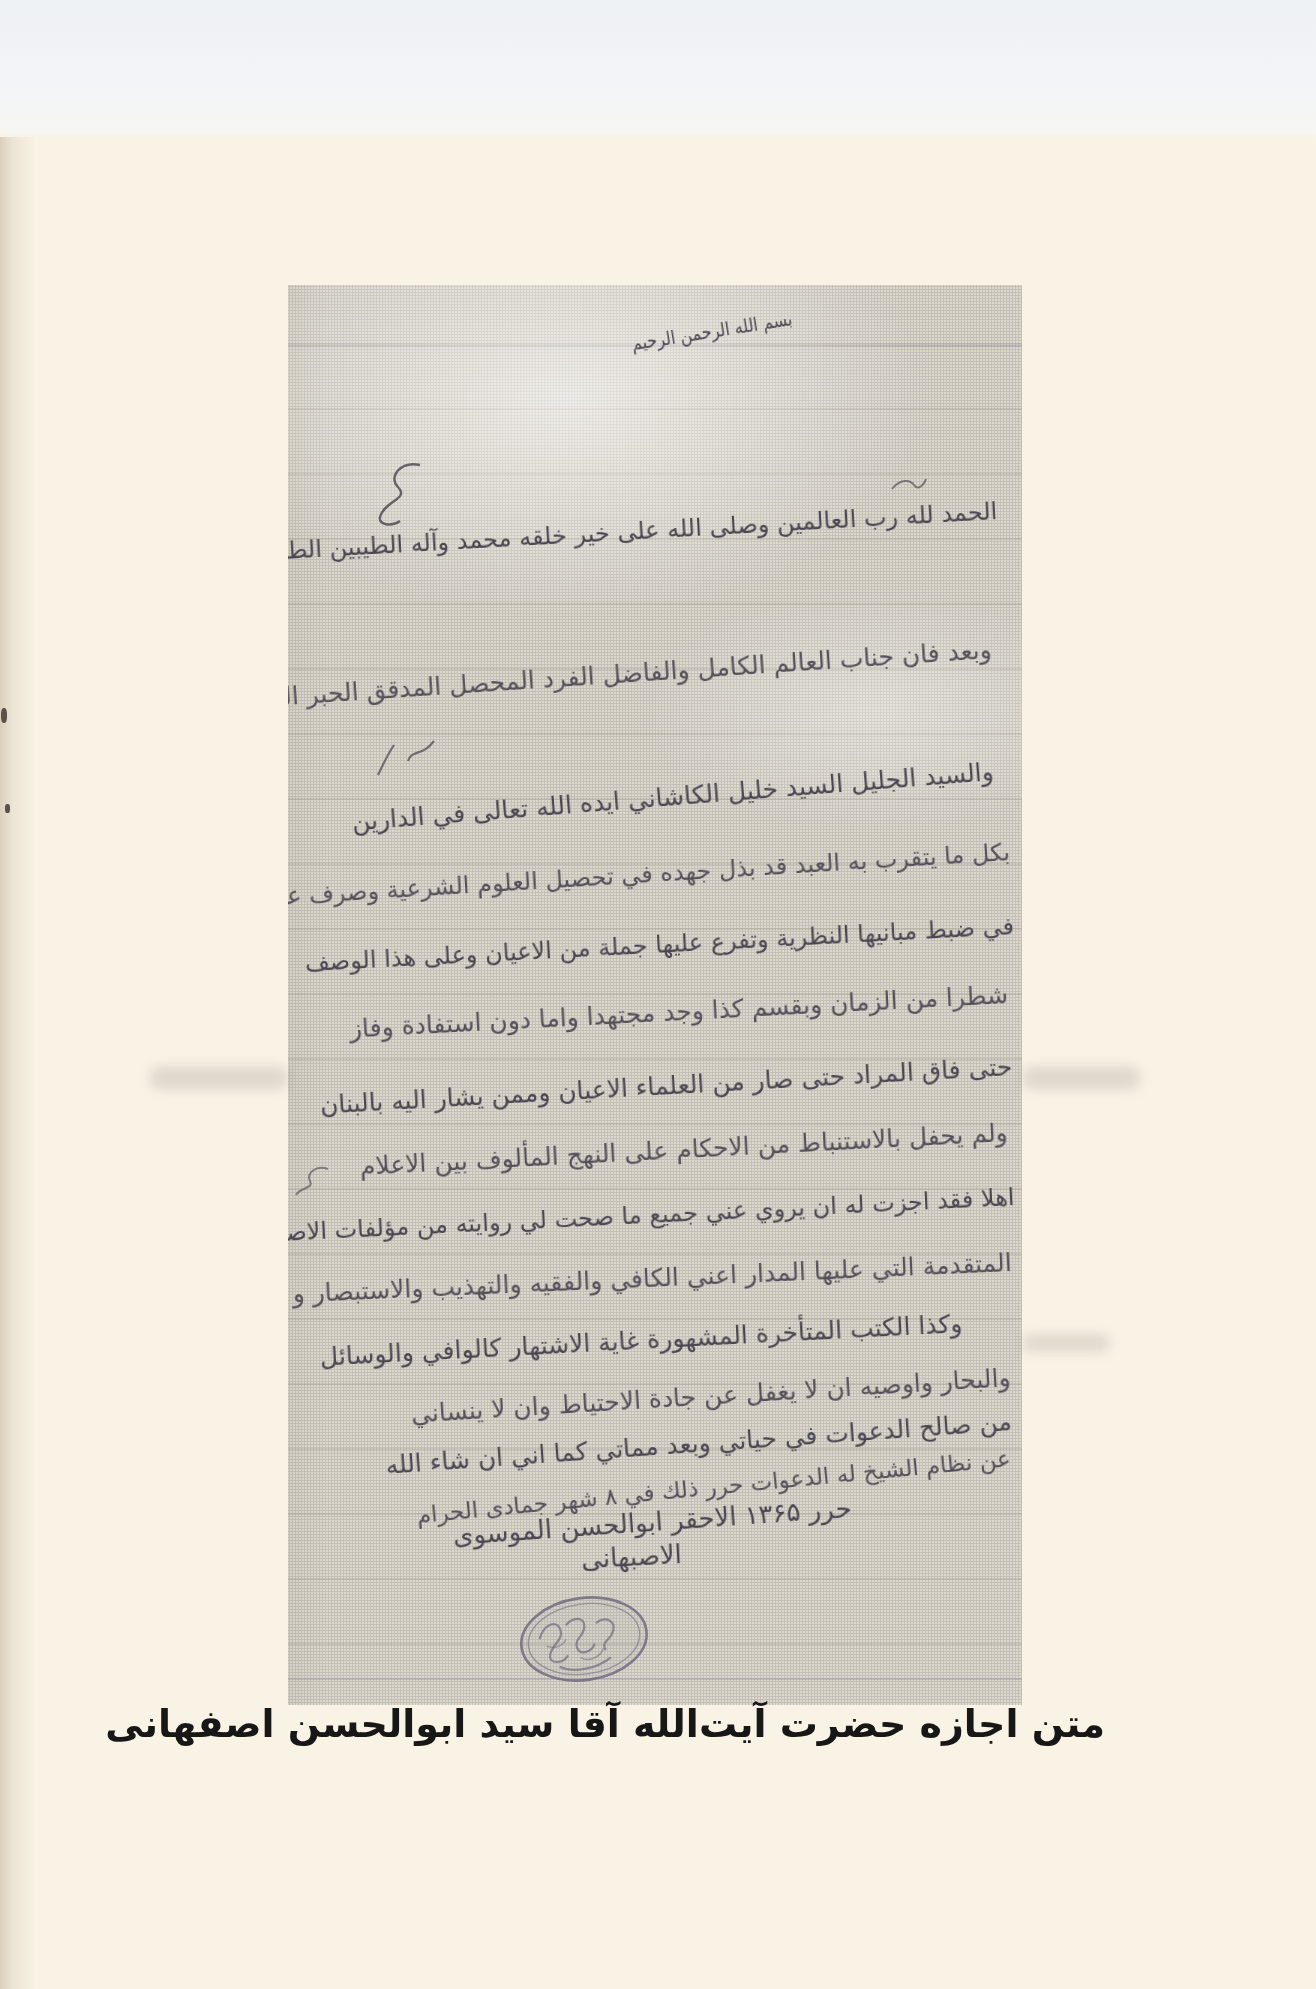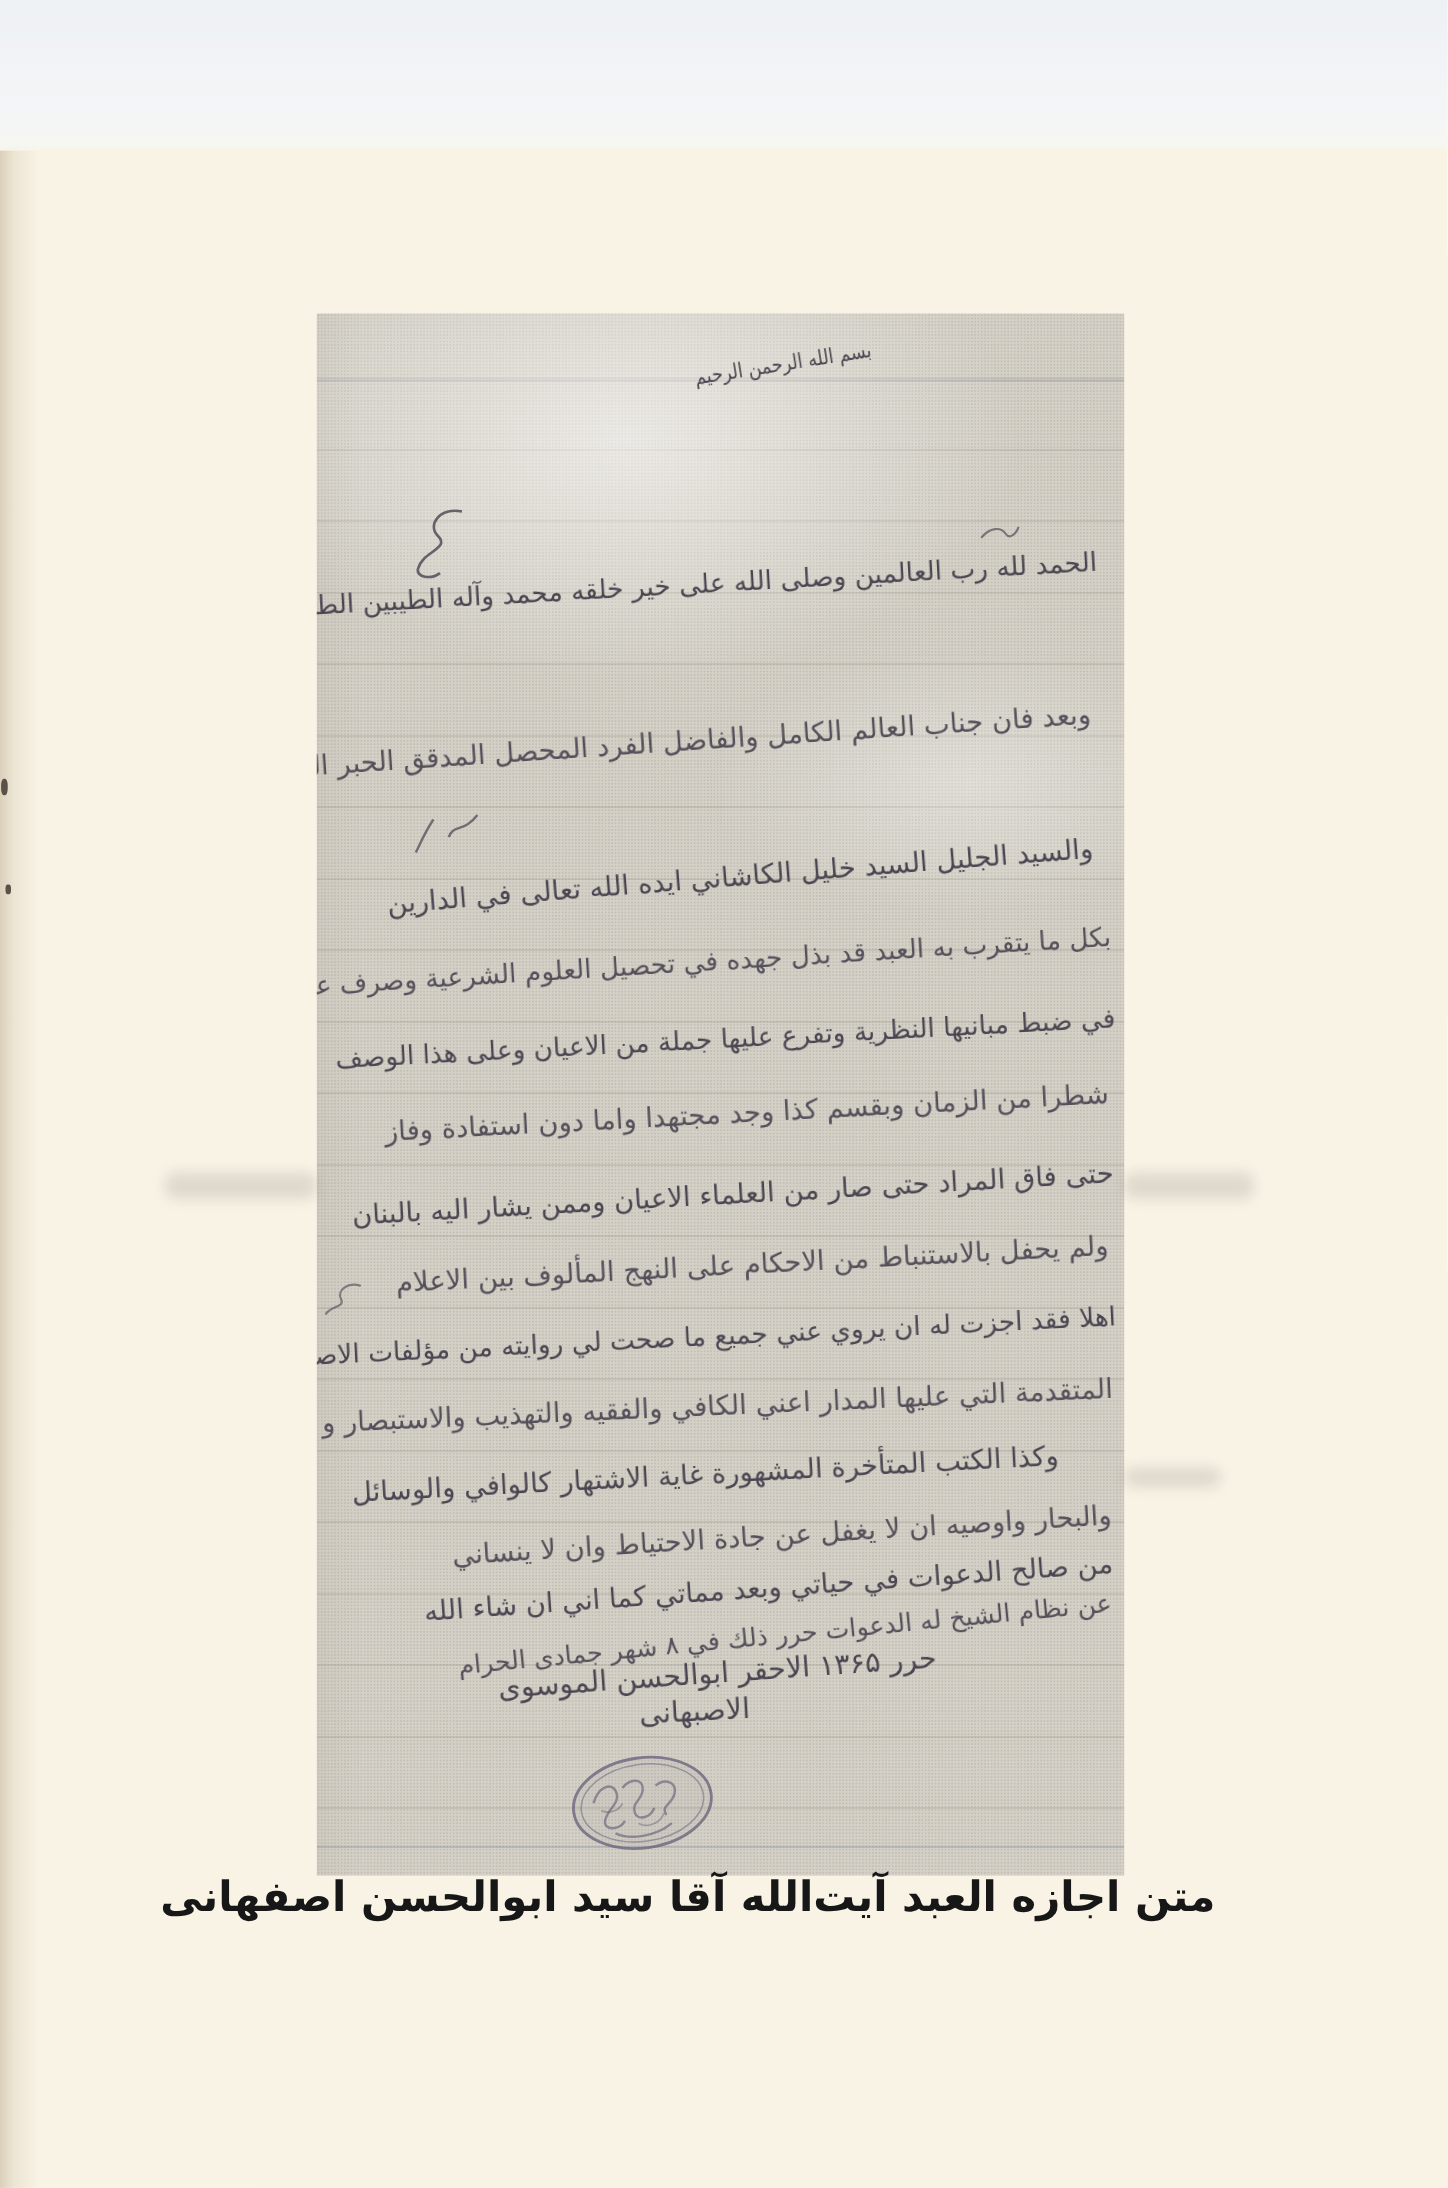--- a/index.html
+++ b/index.html
@@ -126,15 +126,15 @@
       <ellipse cx="68" cy="46" rx="56" ry="35" fill="none" stroke="#655e78" stroke-width="1.4" opacity=".5"></ellipse>
       <path d="M24 40 C30 26 44 22 46 34 C48 44 34 48 32 58 C30 66 44 68 50 60 M52 30 C60 22 72 24 70 34 C68 44 58 44 60 54 C62 62 74 60 78 52 M82 32 C92 26 102 32 98 42 C94 52 84 50 88 60 M40 70 C52 78 76 78 92 68" fill="none" stroke="#655e78" stroke-width="2.2" opacity=".62"></path>
       <path d="M30 48 C38 52 46 50 50 44 M62 64 C70 70 82 66 86 58" fill="none" stroke="#655e78" stroke-width="1.6" opacity=".45"></path>
     </svg>
   </div>
 
   <div class="artifact" style="left:150px;top:1066px;width:138px;height:24px;"></div>
   <div class="artifact" style="left:1022px;top:1066px;width:118px;height:24px;"></div>
   <div class="artifact" style="left:1022px;top:1334px;width:88px;height:18px;"></div>
 
-  <div class="caption" dir="rtl">متن اجازه العبد آیت‌الله آقا سید ابوالحسن اصفهانی</div>
+  <div class="caption" dir="rtl">متن اجازه حضرت آیت‌الله آقا سید ابوالحسن اصفهانی</div>
 
 </div>
 
 </body></html>

